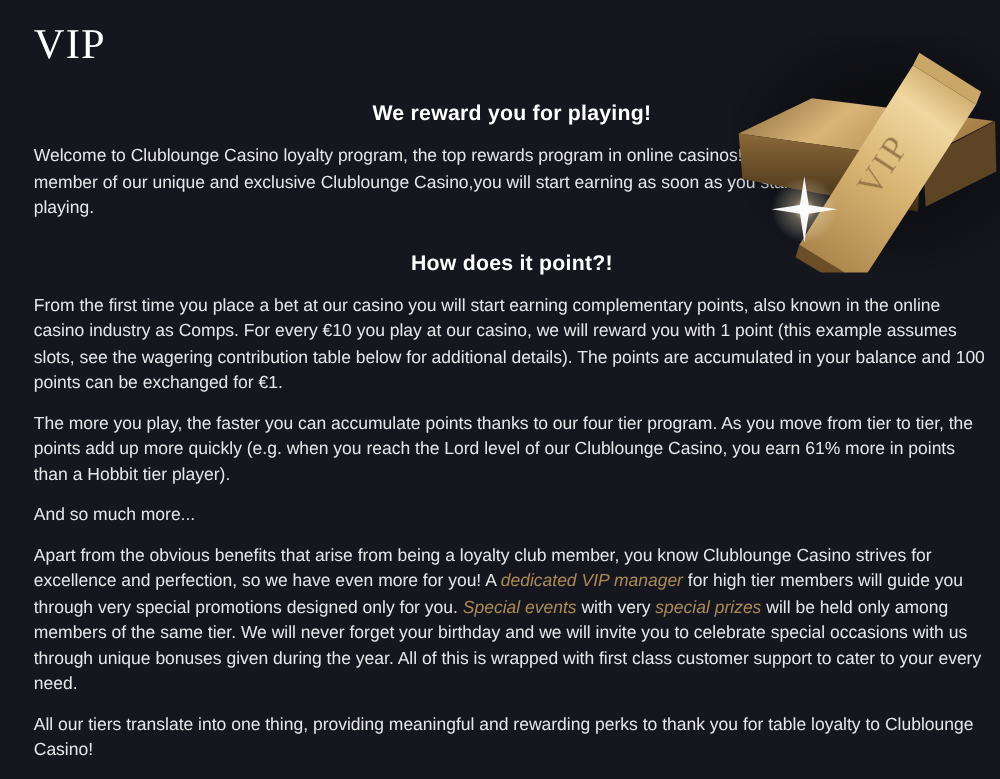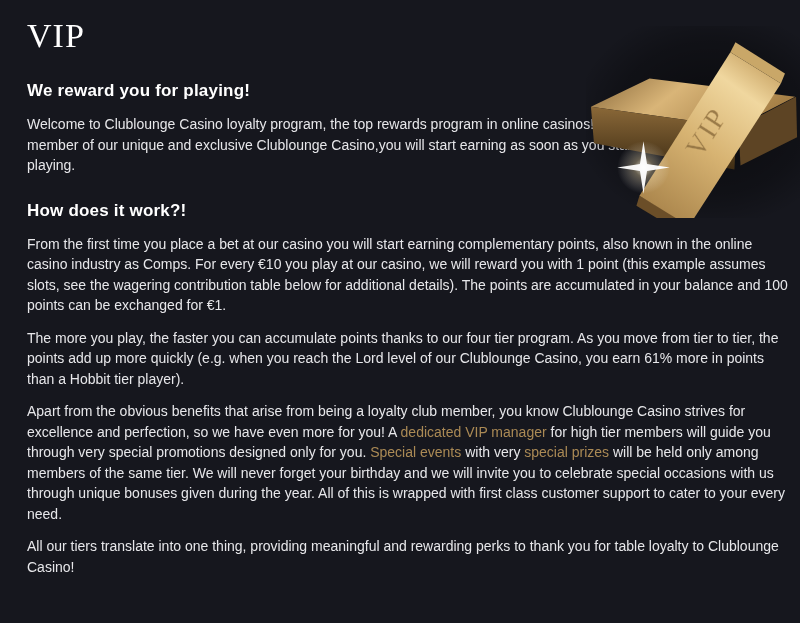--- a/index.html
+++ b/index.html
@@ -27,30 +27,32 @@
     letter-spacing: 1px;
     margin: 0 0 8px 0;
   }
   h2.section-heading {
     font-size: 17px;
     line-height: 22px;
     font-weight: 700;
     color: #ffffff;
     letter-spacing: 0.2px;
     margin: 24px 0 0 0;
+    text-align: center;
   }
   p.body-text {
     margin: 12px 0 0 0;
     color: #e7e7ea;
   }
   p.intro-text { max-width: 612px; }
   a.gold-link {
     color: #ab8a55;
     text-decoration: none;
     cursor: pointer;
+    font-style: italic;
   }
   .hero {
     position: absolute;
     top: 26px;
     right: 0;
     width: 214px;
     height: 192px;
     background: radial-gradient(ellipse at 58% 48%, rgba(0,0,0,0.55) 0%, rgba(0,0,0,0.25) 55%, rgba(0,0,0,0) 78%);
     pointer-events: none;
   }
@@ -99,26 +101,27 @@
 
       <circle cx="56" cy="140" r="26" fill="url(#gGlow)"></circle>
       <polygon points="56,114 59.5,136.5 82,140 59.5,143.5 56,166 52.5,143.5 30,140 52.5,136.5" fill="#ffffff" opacity="0.95"></polygon>
     </svg>
   </div>
 
   <h2 class="section-heading">We reward you for playing!</h2>
 
   <p class="body-text intro-text">Welcome to Clublounge Casino loyalty program, the top rewards program in online casinos! As a member of our unique and exclusive Clublounge Casino,you will start earning as soon as you start playing.</p>
 
-  <h2 class="section-heading">How does it work?!</h2>
+  <h2 class="section-heading">How does it point?!</h2>
 
   <p class="body-text">From the first time you place a bet at our casino you will start earning complementary points, also known in the online casino industry as Comps. For every €10 you play at our casino, we will reward you with 1 point (this example assumes slots, see the wagering contribution table below for additional details). The points are accumulated in your balance and 100 points can be exchanged for €1.</p>
 
   <p class="body-text">The more you play, the faster you can accumulate points thanks to our four tier program. As you move from tier to tier, the points add up more quickly (e.g. when you reach the Lord level of our Clublounge Casino, you earn 61% more in points than a Hobbit tier player).</p>
 
+  <p class="body-text">And so much more...</p>
 
   <p class="body-text"><span>Apart from the obvious benefits that arise from being a loyalty club member, you know Clublounge Casino strives for excellence and perfection, so we have even more for you! A </span><a class="gold-link">dedicated VIP manager</a><span> for high tier members will guide you through very special promotions designed only for you. </span><a class="gold-link">Special events</a><span> with very </span><a class="gold-link">special prizes</a><span> will be held only among members of the same tier. We will never forget your birthday and we will invite you to celebrate special occasions with us through unique bonuses given during the year. All of this is wrapped with first class customer support to cater to your every need.</span></p>
 
   <p class="body-text">All our tiers translate into one thing, providing meaningful and rewarding perks to thank you for table loyalty to Clublounge Casino!</p>
 
   <p class="body-text"></p>
 
 </div>
 
 </body></html>

